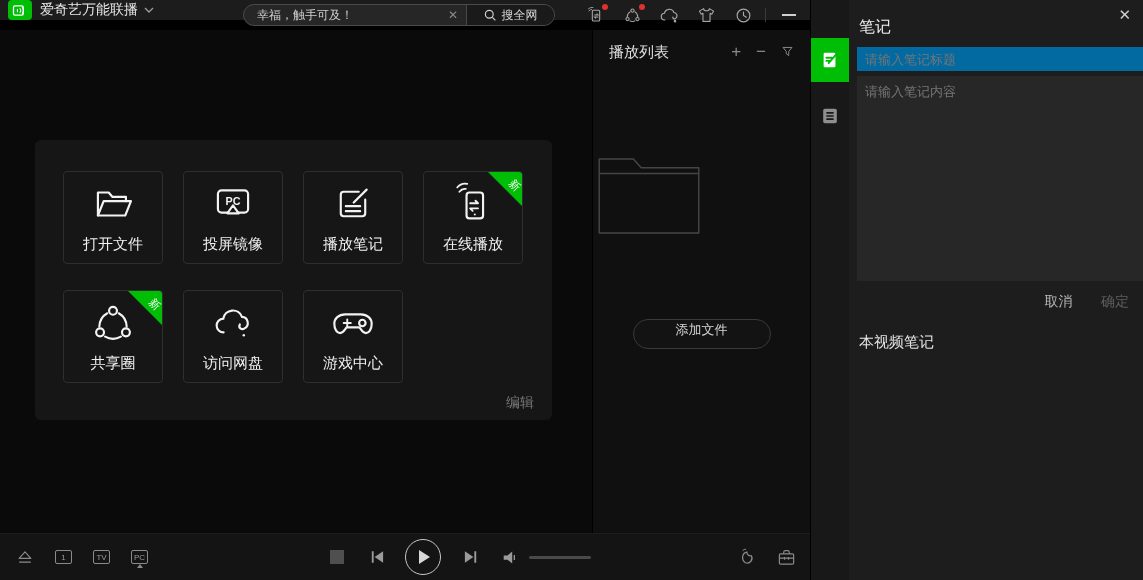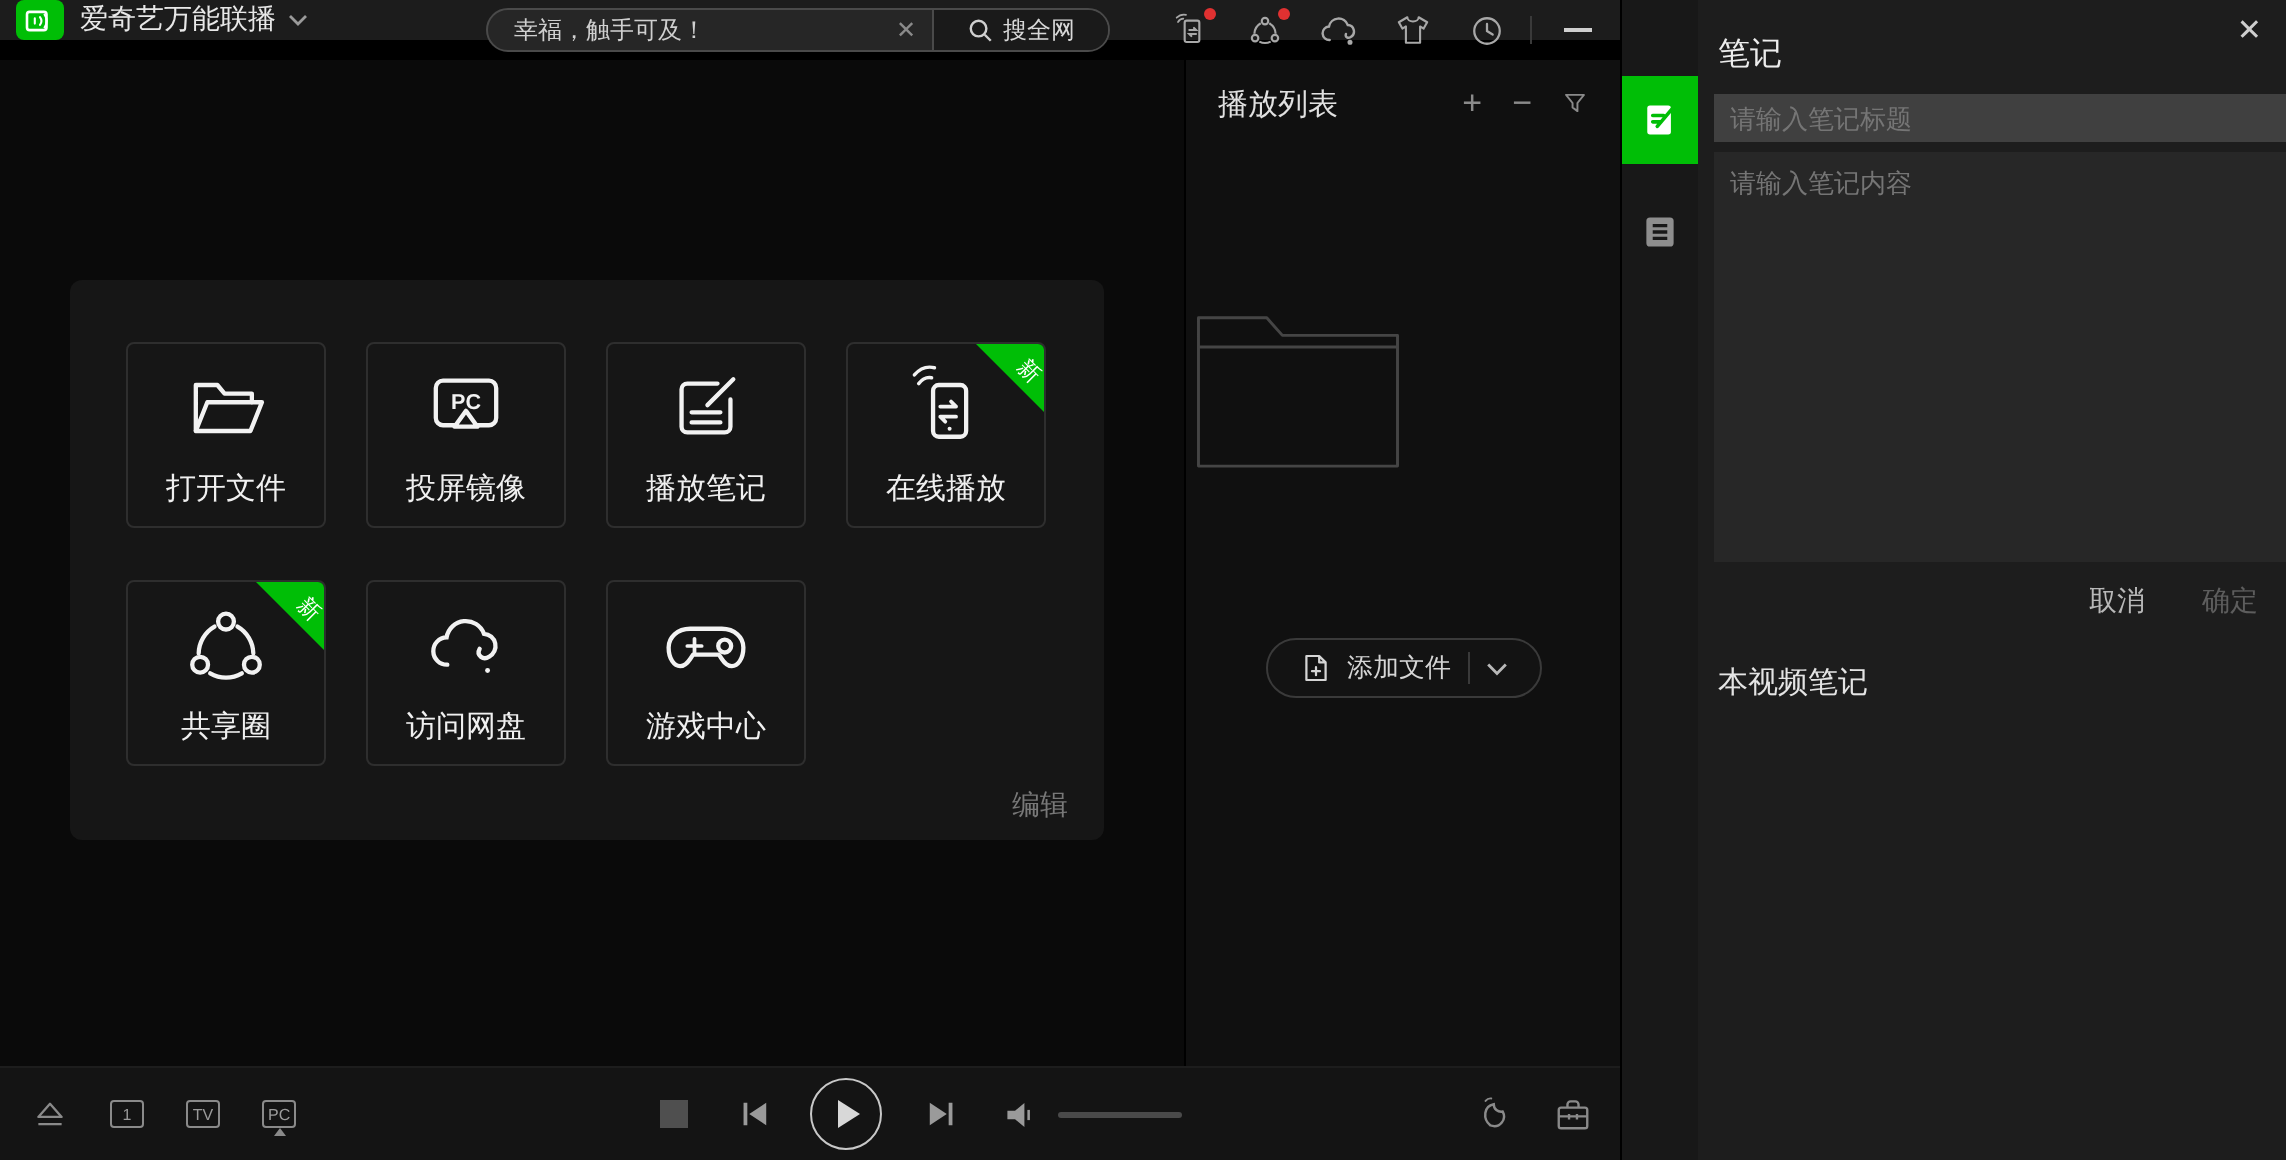--- a/index.html
+++ b/index.html
@@ -34,21 +34,21 @@
   #edit-link { position:absolute; right:18px; bottom:8px; color:#787878; font-size:14px; cursor:pointer; }
 
   
   #playlist { position:absolute; left:592px; top:30px; width:218px; height:503px; background:#101010; border-left:1px solid #000; }
   #playlist-header { display:flex; align-items:flex-start; padding:13px 16px 0 16px; }
   #playlist-title { color:#e0e0e0; font-size:15px; }
   .pl-tools { margin-left:auto; display:flex; align-items:center; gap:15px; }
   .pl-tool { color:#8a8a8a; font-size:17px; line-height:1; cursor:pointer; }
   #playlist-empty { position:absolute; left:0; top:125px; width:100%; text-align:center; }
   #playlist-empty-text { margin-top:12px; color:#5c5c5c; font-size:14px; }
-  #add-file-btn { position:absolute; left:50%; transform:translateX(-50%); top:289px; width:138px; height:30px; border:1px solid #3a3a3a; border-radius:16px; display:flex; align-items:center; justify-content:center; gap:8px; color:#d5d5d5; font-size:13px; cursor:pointer; background:#131313; }
+  #add-file-btn { position:absolute; left:50%; transform:translateX(-50%); top:289px; width:138px; height:30px; border:1px solid #3a3a3a; border-radius:16px; display:flex; align-items:center; justify-content:center; gap:8px; color:#d5d5d5; font-size:13px; cursor:pointer; background:#131313;flex-direction:column; }
   .afb-divider { width:1px; height:16px; background:#3a3a3a; }
 
   
   #bottombar { position:absolute; left:0; top:533px; width:810px; height:47px; background:#141414; border-top:1px solid #1d1d1d; }
   #bb-left { position:absolute; left:16px; top:0; height:100%; display:flex; align-items:center; gap:21px; }
   .bb-box { min-width:17px; height:14px; border:1px solid #8a8a8a; border-radius:2px; color:#9a9a9a; font-size:8px; display:flex; align-items:center; justify-content:center; padding:0 2px; cursor:pointer; }
   .bb-box.pc { position:relative; }
   .bb-box.pc::after { content:""; position:absolute; bottom:-5px; left:50%; transform:translateX(-50%); border-left:3px solid transparent; border-right:3px solid transparent; border-bottom:4px solid #8a8a8a; }
   #bb-center { position:absolute; left:330px; top:0; height:100%; display:flex; align-items:center; }
   .stop-btn { width:14px; height:14px; background:#4f4f4f; cursor:pointer; }
@@ -59,21 +59,21 @@
   #bb-right { position:absolute; right:14px; top:0; height:100%; display:flex; align-items:center; gap:20px; }
 
   
   #notes-region { position:absolute; left:810px; top:0; width:333px; height:580px; background:#1d1d1d; border-left:1px solid #000; }
   #tabstrip { position:absolute; left:0; top:0; width:38px; height:580px; background:#181818; }
   .side-tab { width:38px; height:44px; display:flex; align-items:center; justify-content:center; cursor:pointer; }
   .side-tab.active { background:#00be06; margin-top:38px; }
   #notes-panel { position:absolute; left:38px; top:0; right:0; height:580px; }
   #notes-close { position:absolute; top:4px; right:8px; color:#cfcfcf; font-size:15px; cursor:pointer; padding:2px 4px; }
   #notes-title { color:#ececec; font-size:16px; margin:17px 0 9px 10px; }
-  #note-title-input { display:block; width:calc(100% - 8px); margin-left:8px; height:24px; background:#404040; border:none; outline:none; color:#dcdcdc; font-size:13px; padding:0 8px; font-family:inherit; }
+  #note-title-input { display:block; width:calc(100% - 8px); margin-left:8px; height:24px; background:#0369a1; border:none; outline:none; color:#dcdcdc; font-size:13px; padding:0 8px; font-family:inherit; }
   #note-title-input::placeholder, #note-content-input::placeholder { color:#757575; }
   #note-content-input { display:block; width:calc(100% - 8px); margin:5px 0 0 8px; height:205px; background:#272727; border:none; outline:none; color:#dcdcdc; font-size:13px; padding:7px 8px; resize:none; font-family:inherit; }
   #notes-btn-row { text-align:right; padding:11px 14px 0 0; }
   #cancel-btn { color:#b8b8b8; font-size:14px; margin-right:24px; cursor:pointer; background:none; border:none; font-family:inherit; }
   #confirm-btn { color:#5d5d5d; font-size:14px; cursor:pointer; background:none; border:none; font-family:inherit; }
   #notes-section-title { color:#e4e4e4; font-size:15px; margin:22px 0 0 10px; }
   #notes-empty { margin-top:76px; text-align:center; }
   #notes-empty svg { margin:0 auto; }
   #notes-empty-text { margin-top:26px; color:#d0d0d0; font-size:15px; }
 </style>

